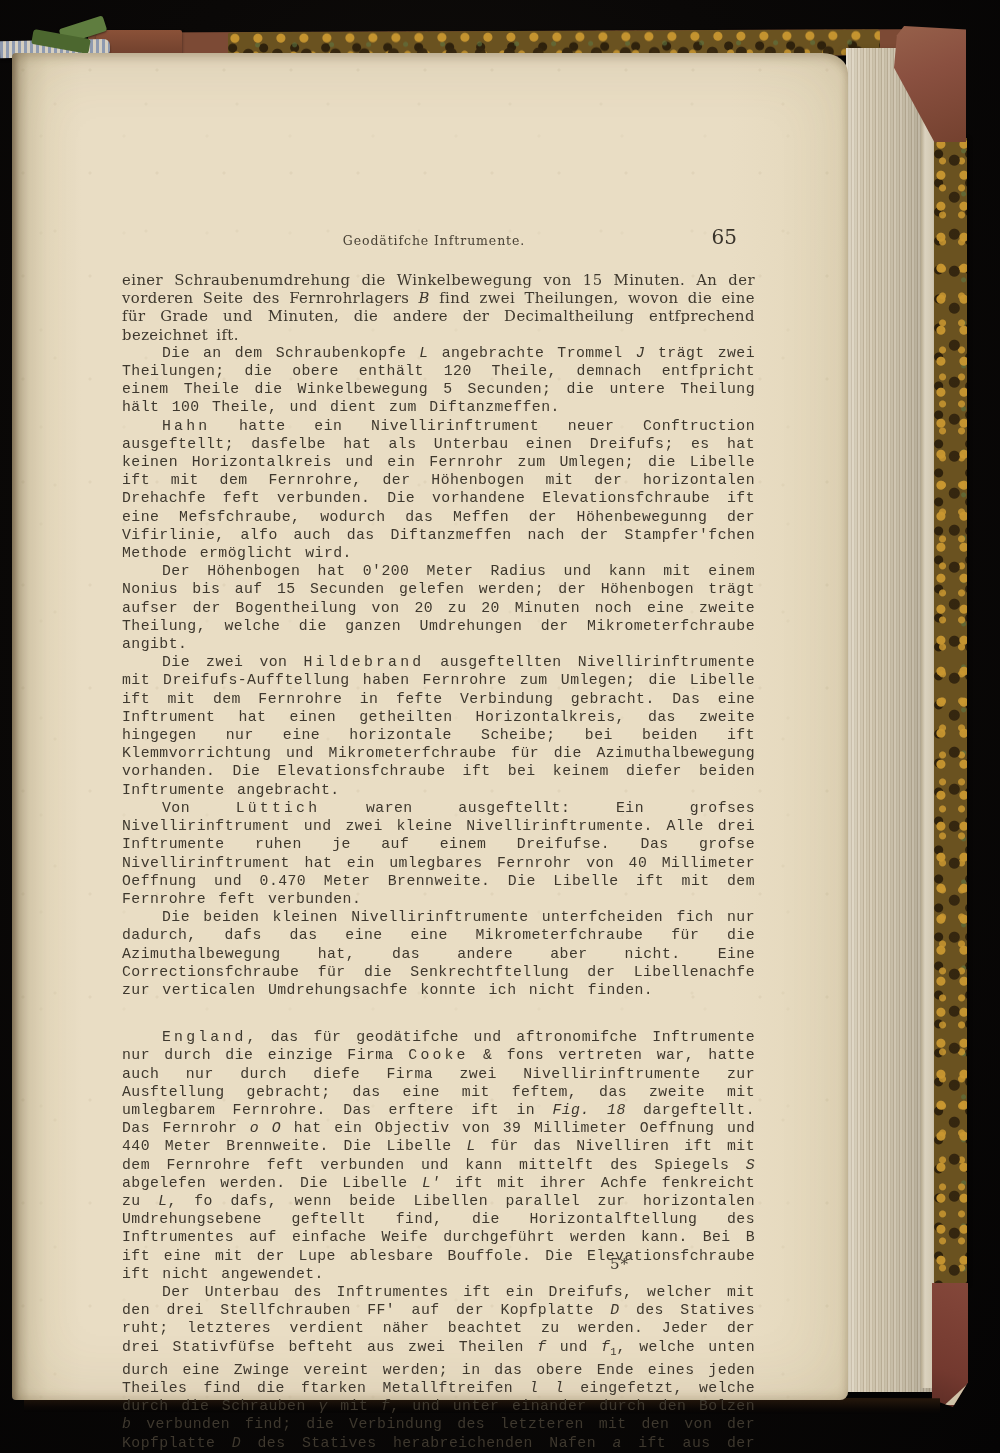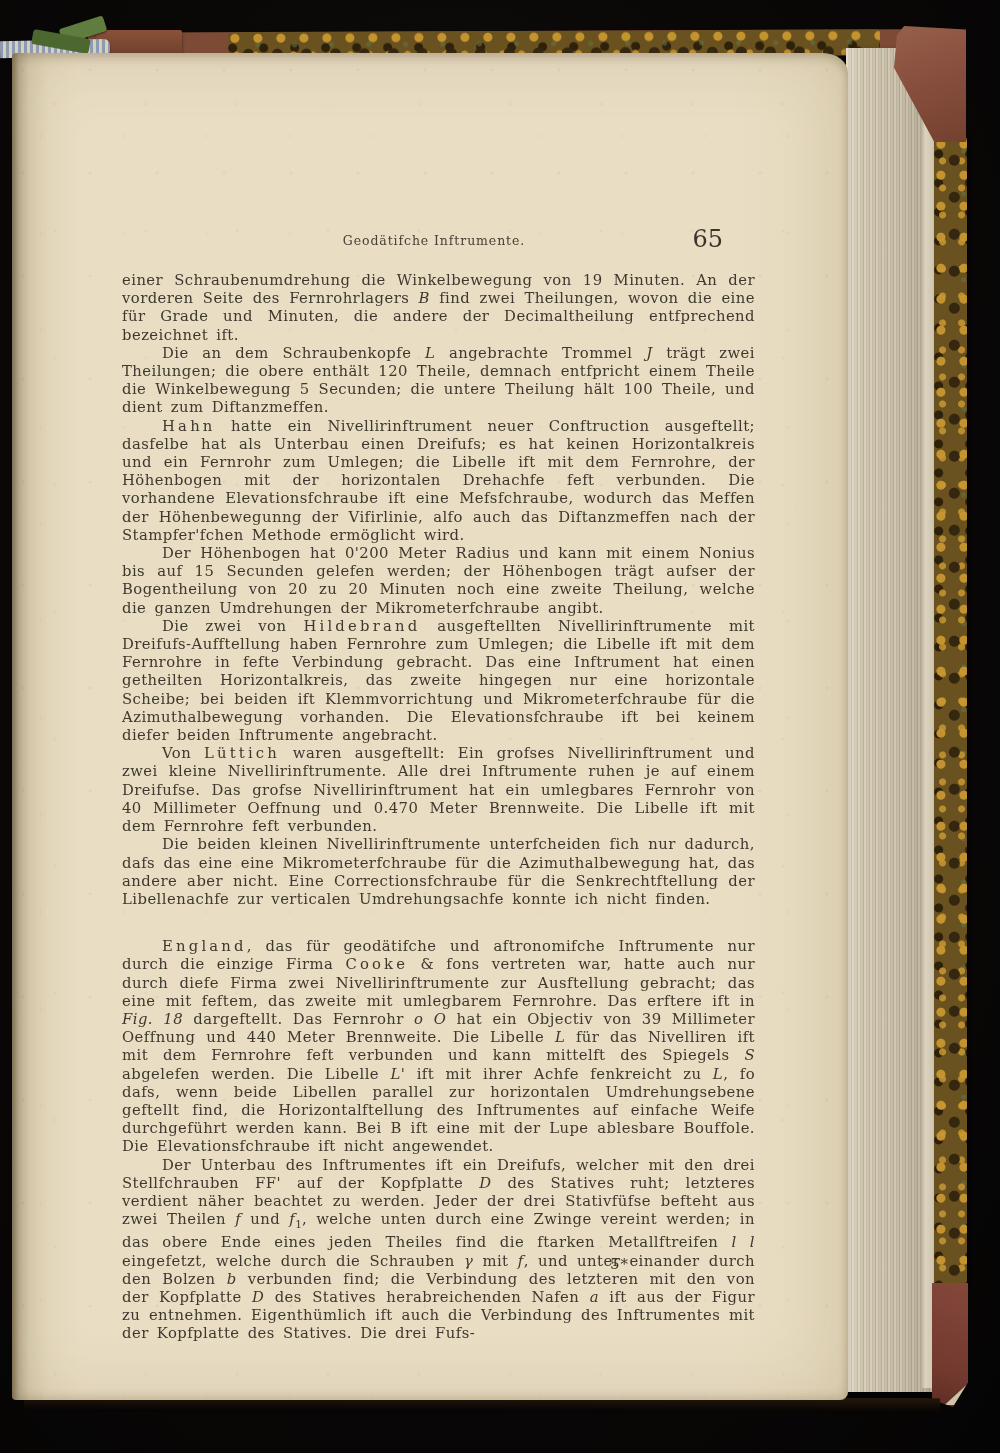--- a/index.html
+++ b/index.html
@@ -120,27 +120,27 @@
     position:absolute;left:110px;top:174px;width:633px;color:#3e382e;
   }
   .header-row{
     position:relative;height:26px;margin-bottom:18px;
   }
   .header-title{
     position:absolute;left:0;right:9px;text-align:center;top:6px;
     font-size:12.5px;letter-spacing:.9px;color:#484135;
   }
   .page-number{
-    position:absolute;right:32px;top:-2px;font-size:24px;color:#3a342b;
+    position:absolute;right:18px;top:-2px;font-size:20px;color:#3a342b;
   }
   .body-text p{
     margin:0;font-size:14.8px;line-height:18.2px;text-align:justify;
     word-spacing:3px;letter-spacing:.45px;
   }
-  .body-text p.indent{text-indent:40px;}
+  .body-text p.indent{text-indent:40px;font-family:Liberation Mono, monospace;}
   .body-text p.gap{margin-top:29px;}
   .body-text .sp{letter-spacing:3.2px;}
   .body-text .sub{vertical-align:sub;font-size:10.5px;letter-spacing:0;}
   .signature-mark{
     position:absolute;left:598px;top:1202px;font-size:15px;color:#3e382e;letter-spacing:1px;
   }
 </style>
 </head>
 <body>
 
@@ -163,21 +163,21 @@
   <div class="leather-corner-bottom"></div>
   <div class="bottom-shadow"></div>
 
   <div class="page">
     <div class="text-block">
       <div class="header-row">
         <div class="header-title">Geodätifche Inftrumente.</div>
         <div class="page-number">65</div>
       </div>
       <div class="body-text">
-          <p class=""><span>einer Schraubenumdrehung die Winkelbewegung von 19 Minuten. An der vorderen Seite des Fernrohrlagers </span><i>B</i><span> find zwei Theilungen, wovon die eine für Grade und Minuten, die andere der Decimaltheilung entfprechend bezeichnet ift.</span></p>
+          <p class=""><span>einer Schraubenumdrehung die Winkelbewegung von 15 Minuten. An der vorderen Seite des Fernrohrlagers </span><i>B</i><span> find zwei Theilungen, wovon die eine für Grade und Minuten, die andere der Decimaltheilung entfprechend bezeichnet ift.</span></p>
           <p class="indent"><span>Die an dem Schraubenkopfe </span><i>L</i><span> angebrachte Trommel </span><i>J</i><span> trägt zwei Theilungen; die obere enthält 120 Theile, demnach entfpricht einem Theile die Winkelbewegung 5 Secunden; die untere Theilung hält 100 Theile, und dient zum Diftanzmeffen.</span></p>
           <p class="indent"><span class="sp">Hahn</span><span> hatte ein Nivellirinftrument neuer Conftruction ausgeftellt; dasfelbe hat als Unterbau einen Dreifufs; es hat keinen Horizontalkreis und ein Fernrohr zum Umlegen; die Libelle ift mit dem Fernrohre, der Höhenbogen mit der horizontalen Drehachfe feft verbunden. Die vorhandene Elevationsfchraube ift eine Mefsfchraube, wodurch das Meffen der Höhenbewegunng der Vifirlinie, alfo auch das Diftanzmeffen nach der Stampfer'fchen Methode ermöglicht wird.</span></p>
           <p class="indent"><span>Der Höhenbogen hat 0'200 Meter Radius und kann mit einem Nonius bis auf 15 Secunden gelefen werden; der Höhenbogen trägt aufser der Bogentheilung von 20 zu 20 Minuten noch eine zweite Theilung, welche die ganzen Umdrehungen der Mikrometerfchraube angibt.</span></p>
           <p class="indent"><span>Die zwei von </span><span class="sp">Hildebrand</span><span> ausgeftellten Nivellirinftrumente mit Dreifufs-Aufftellung haben Fernrohre zum Umlegen; die Libelle ift mit dem Fernrohre in fefte Verbindung gebracht. Das eine Inftrument hat einen getheilten Horizontalkreis, das zweite hingegen nur eine horizontale Scheibe; bei beiden ift Klemmvorrichtung und Mikrometerfchraube für die Azimuthalbewegung vorhanden. Die Elevationsfchraube ift bei keinem diefer beiden Inftrumente angebracht.</span></p>
           <p class="indent"><span>Von </span><span class="sp">Lüttich</span><span> waren ausgeftellt: Ein grofses Nivellirinftrument und zwei kleine Nivellirinftrumente. Alle drei Inftrumente ruhen je auf einem Dreifufse. Das grofse Nivellirinftrument hat ein umlegbares Fernrohr von 40 Millimeter Oeffnung und 0.470 Meter Brennweite. Die Libelle ift mit dem Fernrohre feft verbunden.</span></p>
           <p class="indent"><span>Die beiden kleinen Nivellirinftrumente unterfcheiden fich nur dadurch, dafs das eine eine Mikrometerfchraube für die Azimuthalbewegung hat, das andere aber nicht. Eine Correctionsfchraube für die Senkrechtftellung der Libellenachfe zur verticalen Umdrehungsachfe konnte ich nicht finden.</span></p>
           <p class="indent gap"><span class="sp">England</span><span>, das für geodätifche und aftronomifche Inftrumente nur durch die einzige Firma </span><span class="sp">Cooke</span><span> &amp; fons vertreten war, hatte auch nur durch diefe Firma zwei Nivellirinftrumente zur Ausftellung gebracht; das eine mit feftem, das zweite mit umlegbarem Fernrohre. Das erftere ift in </span><i>Fig. 18</i><span> dargeftellt. Das Fernrohr </span><i>o O</i><span> hat ein Objectiv von 39 Millimeter Oeffnung und 440 Meter Brennweite. Die Libelle </span><i>L</i><span> für das Nivelliren ift mit dem Fernrohre feft verbunden und kann mittelft des Spiegels </span><i>S</i><span> abgelefen werden. Die Libelle </span><i>L'</i><span> ift mit ihrer Achfe fenkreicht zu </span><i>L</i><span>, fo dafs, wenn beide Libellen parallel zur horizontalen Umdrehungsebene geftellt find, die Horizontalftellung des Inftrumentes auf einfache Weife durchgeführt werden kann. Bei B ift eine mit der Lupe ablesbare Bouffole. Die Elevationsfchraube ift nicht angewendet.</span></p>
           <p class="indent"><span>Der Unterbau des Inftrumentes ift ein Dreifufs, welcher mit den drei Stellfchrauben FF' auf der Kopfplatte </span><i>D</i><span> des Statives ruht; letzteres verdient näher beachtet zu werden. Jeder der drei Stativfüfse befteht aus zwei Theilen </span><i>f</i><span> und </span><i>f</i><span class="sub">1</span><span>, welche unten durch eine Zwinge vereint werden; in das obere Ende eines jeden Theiles find die ftarken Metallftreifen </span><i>l l</i><span> eingefetzt, welche durch die Schrauben </span><i>γ</i><span> mit </span><i>f</i><span>, und unter einander durch den Bolzen </span><i>b</i><span> verbunden find; die Verbindung des letzteren mit den von der Kopfplatte </span><i>D</i><span> des Statives herabreichenden Nafen </span><i>a</i><span> ift aus der Figur zu entnehmen. Eigenthümlich ift auch die Verbindung des Inftrumentes mit der Kopfplatte des Statives. Die drei Fufs-</span></p>
         </div>
     </div>

